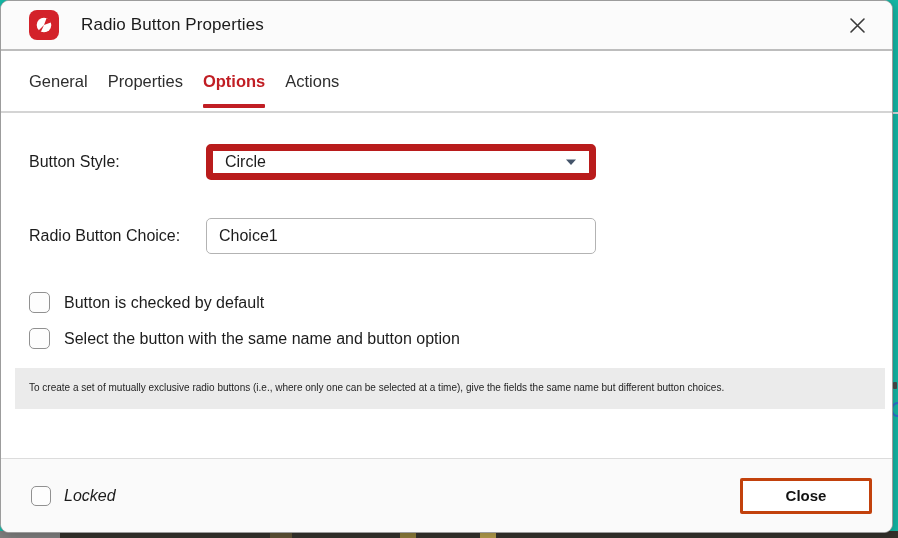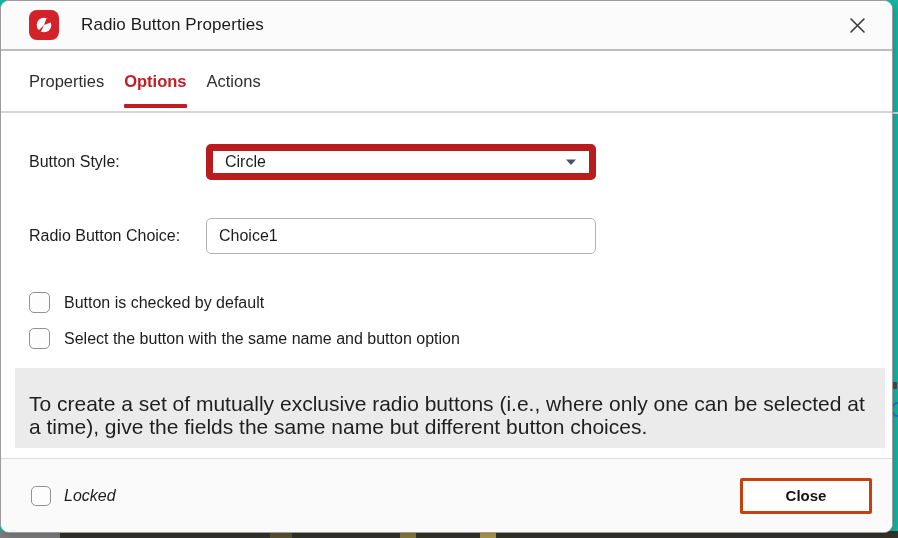--- a/index.html
+++ b/index.html
@@ -77,21 +77,21 @@
   }
   .check-row { display:flex; align-items:center; gap:14px; margin-bottom:15px; }
   .check-row.first { margin-top:11px; }
   .checkbox {
     width:21px; height:21px; border:1px solid #919191; border-radius:5px;
     background:#fdfdfd; flex:0 0 21px; cursor:pointer;
   }
   .check-label { font-size:16px; color:#1c1c1c; }
   .info-box {
     margin:19px 11px 0 -14px; width:870px; background:#ebebeb;
-    padding:24px 14px 10px 14px; font-size:21px; line-height:23px; color:#1f1f1f;
+    padding:8px 14px 10px 14px; font-size:10px; line-height:23px; color:#1f1f1f;
   }
 
   
   .footer {
     flex:0 0 74px; background:#fafafa; border-top:1px solid #dcdcdc;
     display:flex; align-items:center; padding:0 20px 0 30px;
   }
   .footer .checkbox { width:20px; height:20px; flex-basis:20px; }
   .footer .check-label { margin-left:13px;font-style:italic; }
   .close-btn {
@@ -121,20 +121,21 @@
       </div>
       <div class="title-text">Radio Button Properties</div>
       <button class="x-btn">
         <svg width="17" height="17" viewBox="0 0 17 17" aria-hidden="true">
           <path d="M2 2 L15 15 M15 2 L2 15" stroke="#3a3a3a" stroke-width="1.6" fill="none" stroke-linecap="round"></path>
         </svg>
       </button>
     </div>
 
     <div class="tabbar">
+      <div class="tab">General</div>
       <div class="tab">Properties</div>
       <div class="tab active">Options</div>
       <div class="tab">Actions</div>
     </div>
 
     <div class="content">
 
       <div class="form-row">
         <div class="form-label">Button Style:</div>
         <div class="combo">

